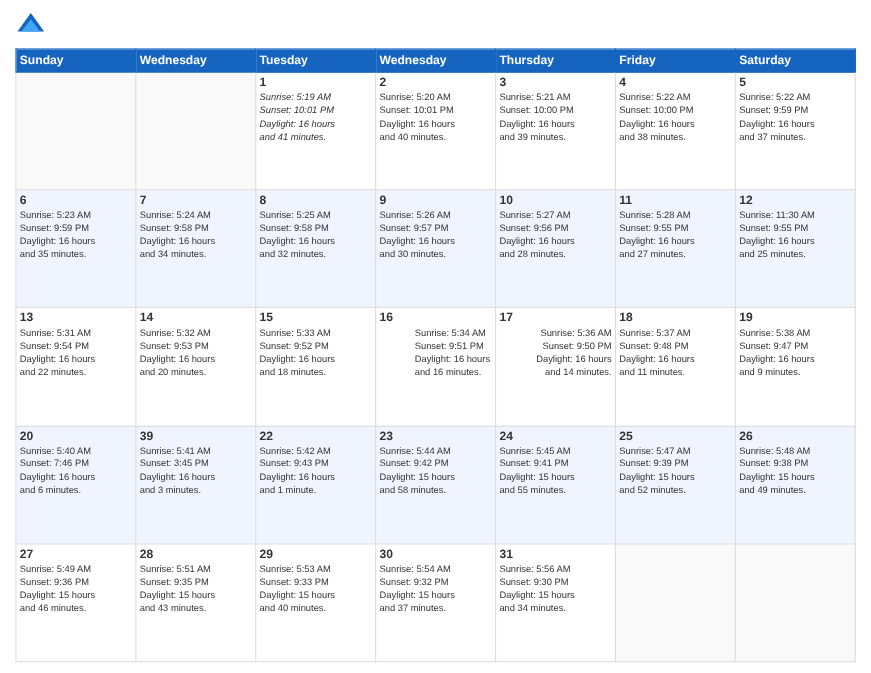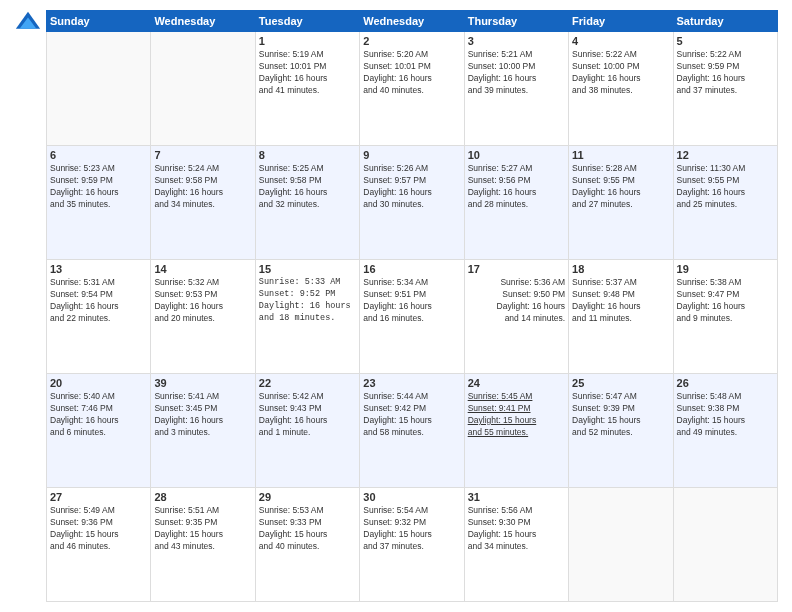--- a/index.html
+++ b/index.html
@@ -8,20 +8,21 @@
       background: #fff;
       width: 792px;
       height: 612px;
       overflow: hidden;
     }
     .page {
       width: 792px;
       height: 612px;
       padding: 10px 14px;
       display: flex;
+      flex-direction: column;
     }
     .header {
       display: flex;
       justify-content: space-between;
       align-items: flex-start;
       margin-bottom: 6px;
     }
     .logo {
       display: flex;
       align-items: center;
@@ -134,21 +135,21 @@
           <th>Friday</th>
           <th>Saturday</th>
         </tr>
     </thead>
     <tbody id="calendar-body">
     <tr>
           <td class="empty"></td>
           <td class="empty"></td>
           <td>
             <span class="day-number">1</span>
-            <div class="day-info" style="white-space: pre-line;">Sunrise: 5:19 AM
+            <div class="day-info" style="white-space: pre-line; font-style: italic;">Sunrise: 5:19 AM
 Sunset: 10:01 PM
 Daylight: 16 hours
 and 41 minutes.</div>
           </td>
           <td>
             <span class="day-number">2</span>
             <div class="day-info" style="white-space: pre-line;">Sunrise: 5:20 AM
 Sunset: 10:01 PM
 Daylight: 16 hours
 and 40 minutes.</div>
@@ -236,28 +237,28 @@
           </td>
           <td>
             <span class="day-number">14</span>
             <div class="day-info" style="white-space: pre-line;">Sunrise: 5:32 AM
 Sunset: 9:53 PM
 Daylight: 16 hours
 and 20 minutes.</div>
           </td>
           <td>
             <span class="day-number">15</span>
-            <div class="day-info" style="white-space: pre-line; font-family: Liberation Mono, monospace;">Sunrise: 5:33 AM
+            <div class="day-info" style="white-space: pre-line;">Sunrise: 5:33 AM
 Sunset: 9:52 PM
 Daylight: 16 hours
 and 18 minutes.</div>
           </td>
           <td>
             <span class="day-number">16</span>
-            <div class="day-info" style="white-space: pre-line;">Sunrise: 5:34 AM
+            <div class="day-info" style="white-space: pre-line; margin-left: 32px;">Sunrise: 5:34 AM
 Sunset: 9:51 PM
 Daylight: 16 hours
 and 16 minutes.</div>
           </td>
           <td>
             <span class="day-number">17</span>
             <div class="day-info" style="white-space: pre-line; text-align: right;">Sunrise: 5:36 AM
 Sunset: 9:50 PM
 Daylight: 16 hours
 and 14 minutes.</div>
@@ -301,21 +302,21 @@
           </td>
           <td>
             <span class="day-number">23</span>
             <div class="day-info" style="white-space: pre-line;">Sunrise: 5:44 AM
 Sunset: 9:42 PM
 Daylight: 15 hours
 and 58 minutes.</div>
           </td>
           <td>
             <span class="day-number">24</span>
-            <div class="day-info" style="white-space: pre-line; text-decoration: underline;">Sunrise: 5:45 AM
+            <div class="day-info" style="white-space: pre-line;">Sunrise: 5:45 AM
 Sunset: 9:41 PM
 Daylight: 15 hours
 and 55 minutes.</div>
           </td>
           <td>
             <span class="day-number">25</span>
             <div class="day-info" style="white-space: pre-line;">Sunrise: 5:47 AM
 Sunset: 9:39 PM
 Daylight: 15 hours
 and 52 minutes.</div>

